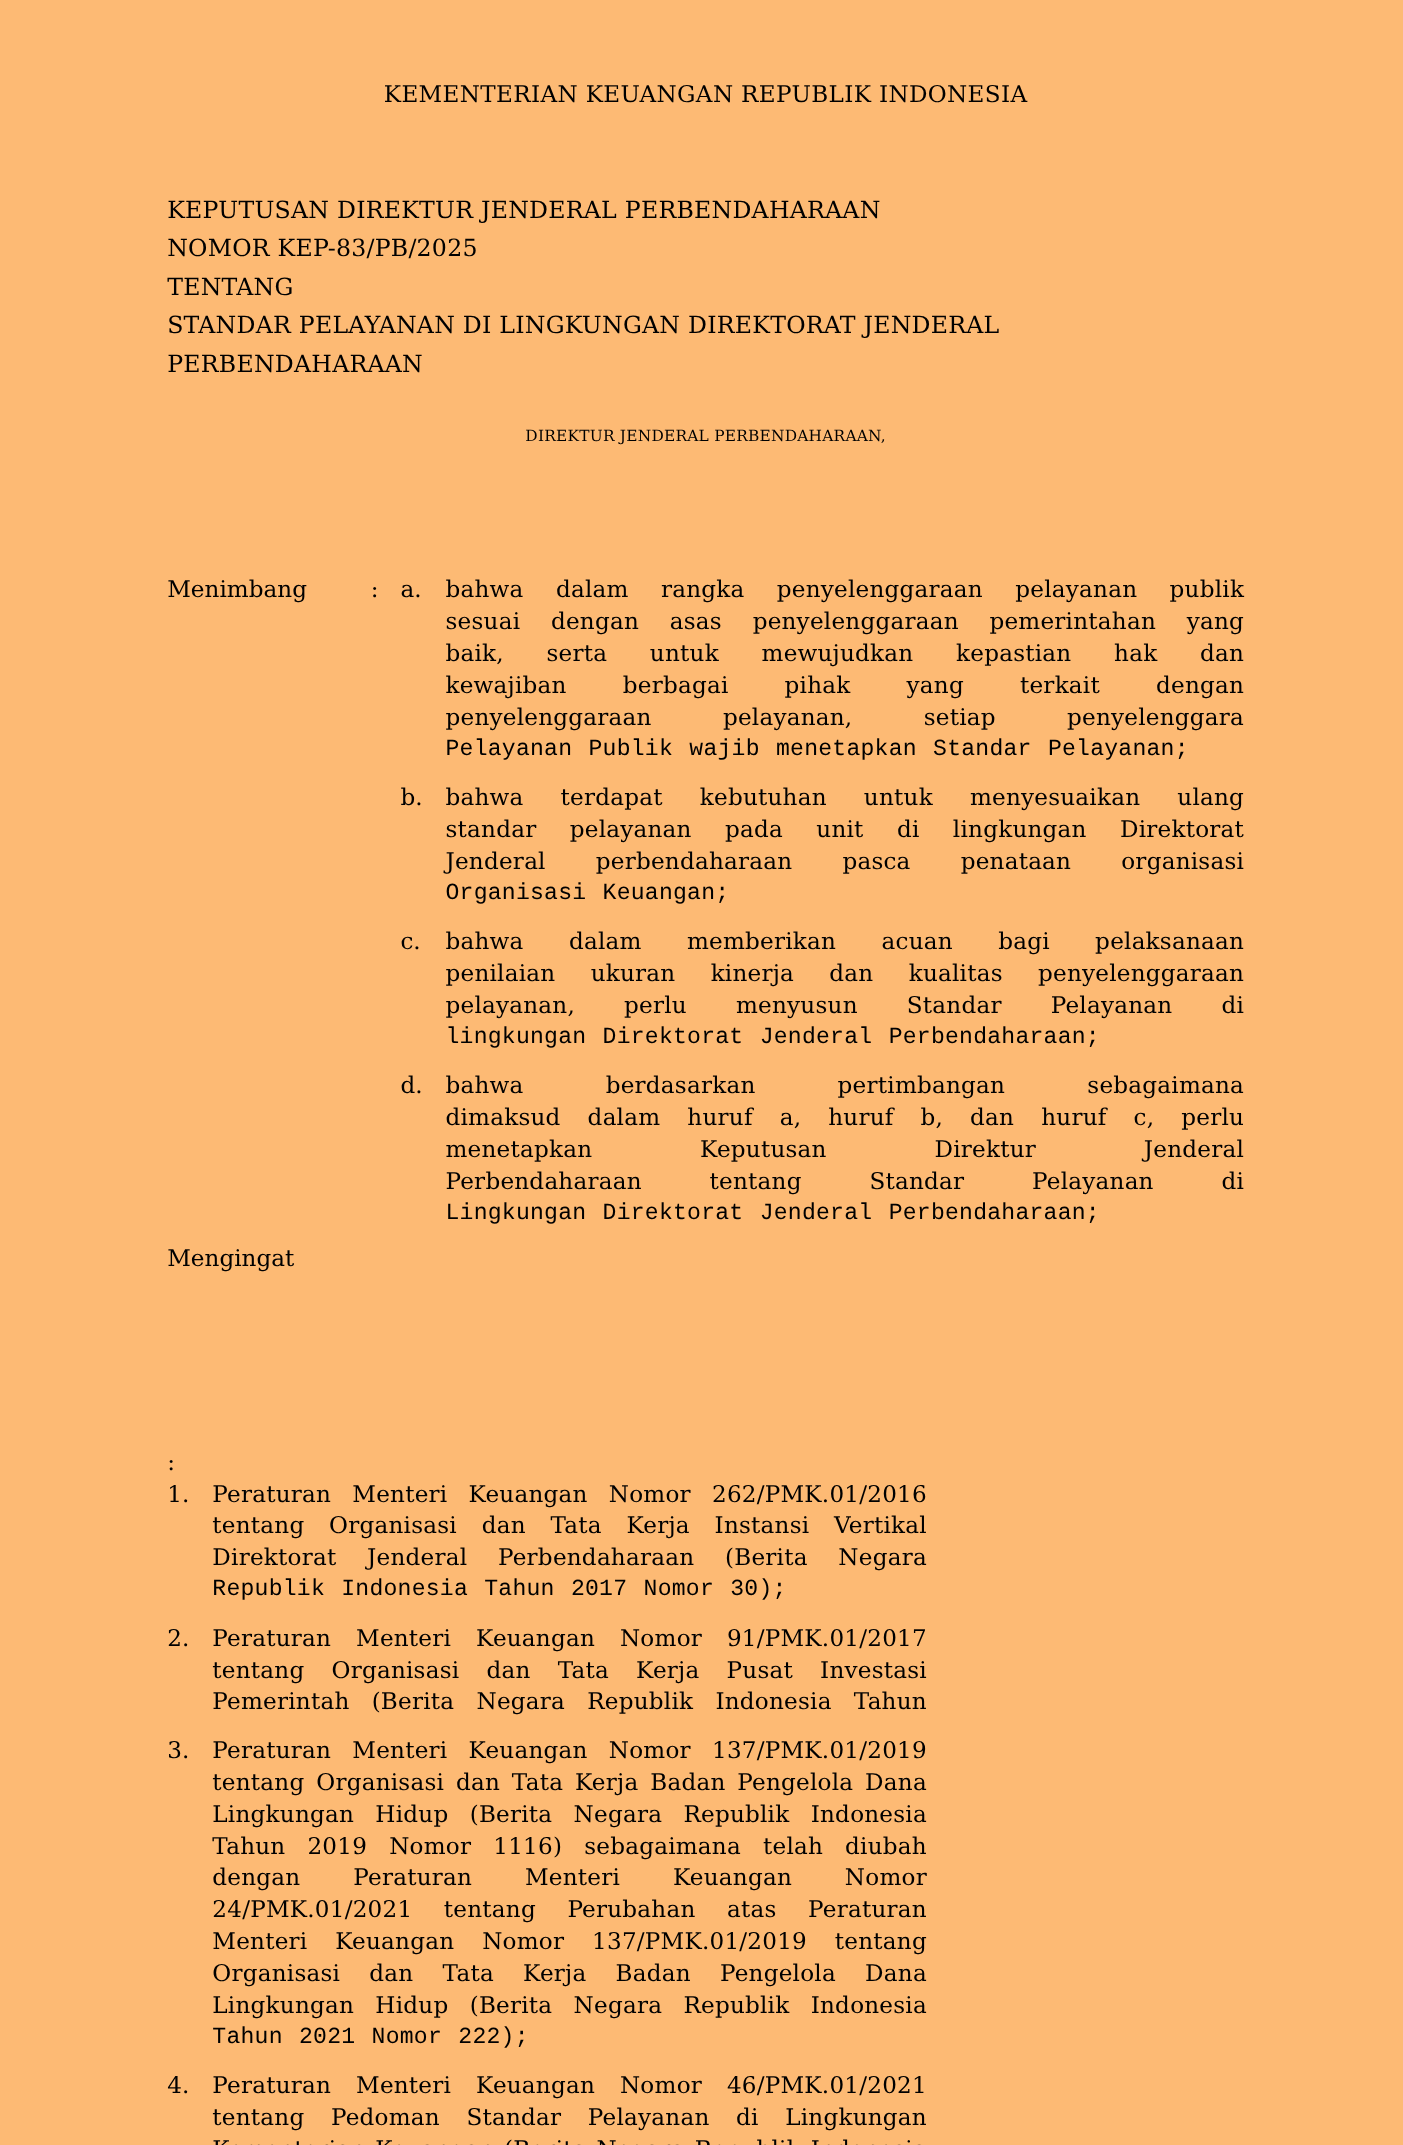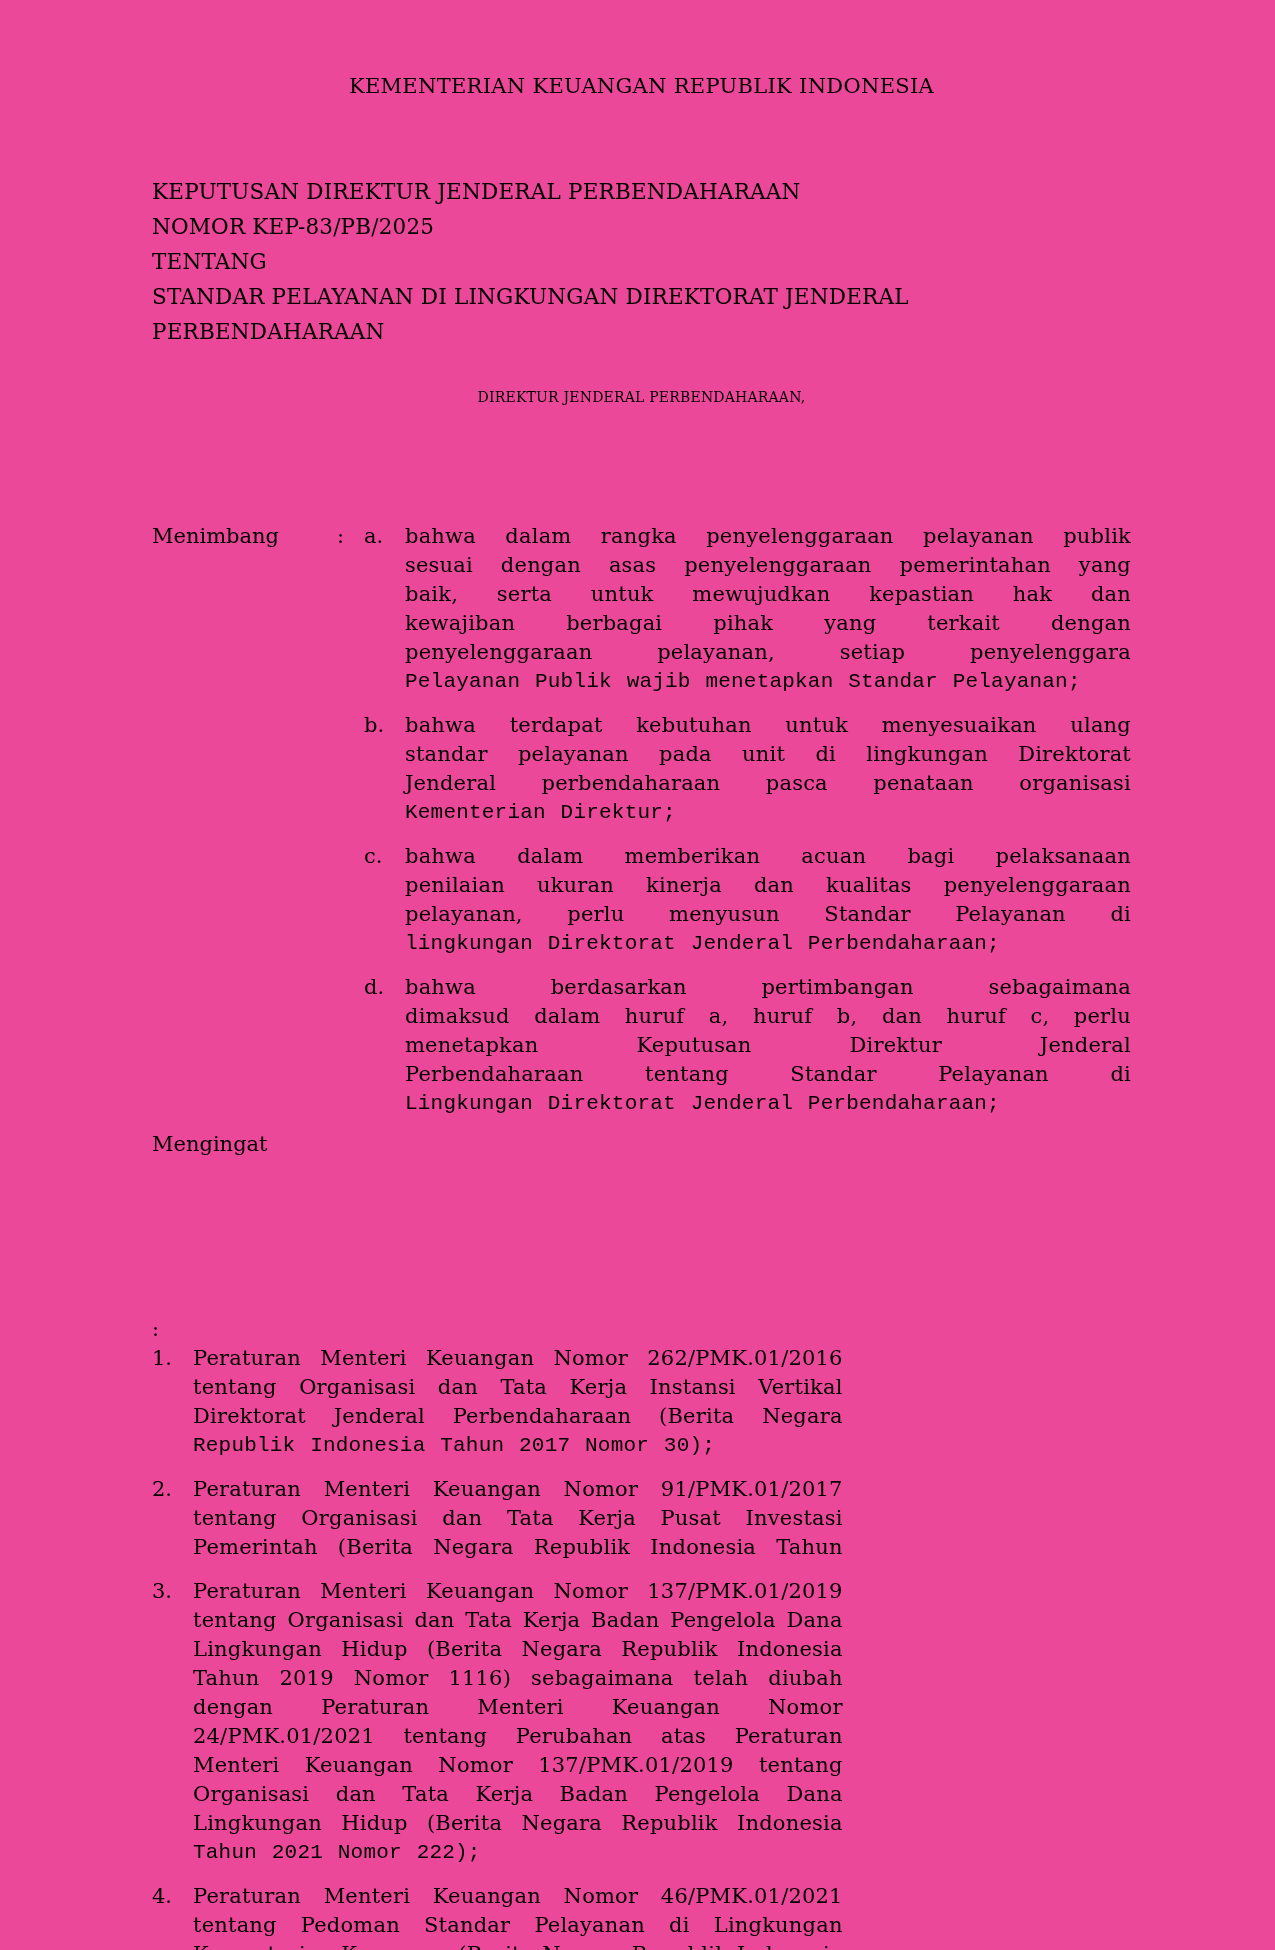--- a/index.html
+++ b/index.html
@@ -4,21 +4,21 @@
 <style>
   html, body {
     margin: 0;
     padding: 0;
     background: #ffffff;
   }
   .page {
     position: relative;
     width: 1275px;
     height: 1950px;
-    background: #ec4899;
+    background: #fdba74;
     color: #000000;
     font-family: "DejaVu Serif", "Liberation Serif", serif;
     overflow: hidden;
   }
   .letterhead {
     position: absolute;
     top: 74px;
     left: 152px;
     width: 979px;
     text-align: center;
@@ -139,21 +139,21 @@
               <div class="tline">penyelenggaraan pelayanan, setiap penyelenggara</div>
               <div class="tline last">Pelayanan Publik wajib menetapkan Standar Pelayanan;</div>
             </div>
         </div>
         <div class="item">
           <div class="item-marker">b.</div>
           <div class="item-text">
               <div class="tline">bahwa terdapat kebutuhan untuk menyesuaikan ulang</div>
               <div class="tline">standar pelayanan pada unit di lingkungan Direktorat</div>
               <div class="tline">Jenderal perbendaharaan pasca penataan organisasi</div>
-              <div class="tline last">Kementerian Direktur;</div>
+              <div class="tline last">Organisasi Keuangan;</div>
             </div>
         </div>
         <div class="item">
           <div class="item-marker">c.</div>
           <div class="item-text">
               <div class="tline">bahwa dalam memberikan acuan bagi pelaksanaan</div>
               <div class="tline">penilaian ukuran kinerja dan kualitas penyelenggaraan</div>
               <div class="tline">pelayanan, perlu menyusun Standar Pelayanan di</div>
               <div class="tline last">lingkungan Direktorat Jenderal Perbendaharaan;</div>
             </div>

